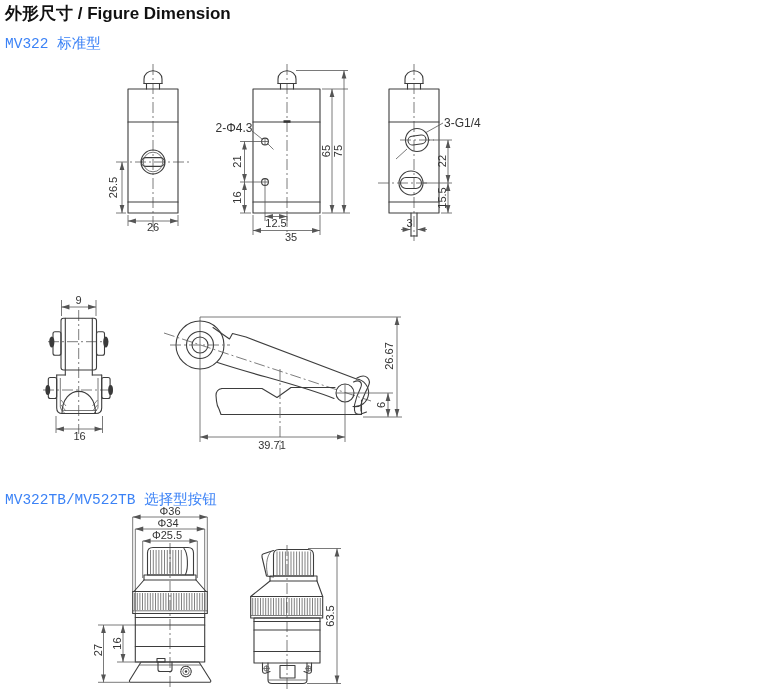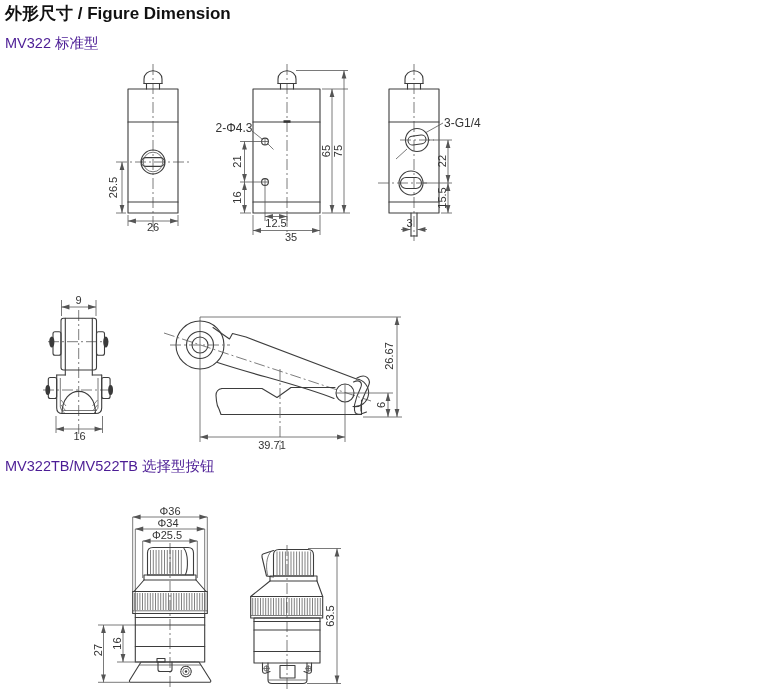--- a/index.html
+++ b/index.html
@@ -1,22 +1,22 @@
 <!DOCTYPE html>
 <html><head>
 <meta charset="utf-8">
 <style>
   html,body{margin:0;padding:0;background:#fff;}
   #page{position:relative;width:761px;height:695px;background:#fff;overflow:hidden;
         font-family:"Liberation Sans",sans-serif;}
   .title{position:absolute;left:5px;top:2px;font-size:17px;font-weight:bold;color:#111;}
-  .seclabel{position:absolute;left:5px;font-size:14.5px;color:#4c1d95;}
+  .seclabel{position:absolute;left:5px;font-size:14.5px;color:#3b82f6;font-family:Liberation Mono, monospace;}
   #sec1{top:34px}
   #sec2{top:254px}
-  #sec3{top:457px}
+  #sec3{top:490px}
   svg{position:absolute;left:0;top:0;}
   .outline{stroke:#3d3d3d;fill:none;stroke-width:1.1;stroke-linecap:round;stroke-linejoin:round;}
   .thin{stroke:#585858;fill:none;stroke-width:0.8;}
   .cl{stroke:#5a5a5a;fill:none;stroke-width:0.8;stroke-dasharray:11 3 2 3;}
   .dim{stroke:#585858;fill:none;stroke-width:0.8;}
   .knurl{stroke:#4a4a4a;fill:none;stroke-width:0.7;}
   .dimtext{font-family:"Liberation Sans",sans-serif;font-size:11px;fill:#333;}
   .calltext{font-family:"Liberation Sans",sans-serif;font-size:12px;fill:#333;}
   .dark{fill:#3a3a3a;stroke:none;}
 </style>

